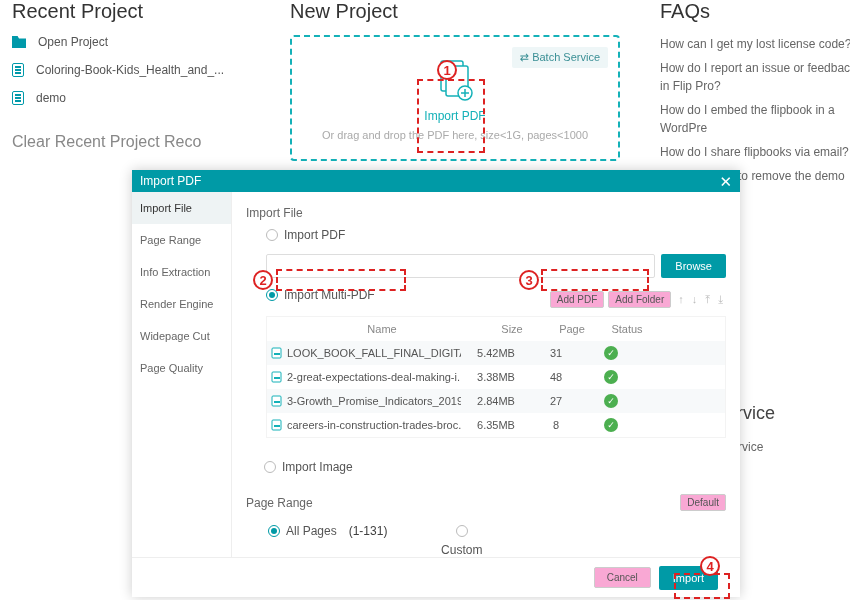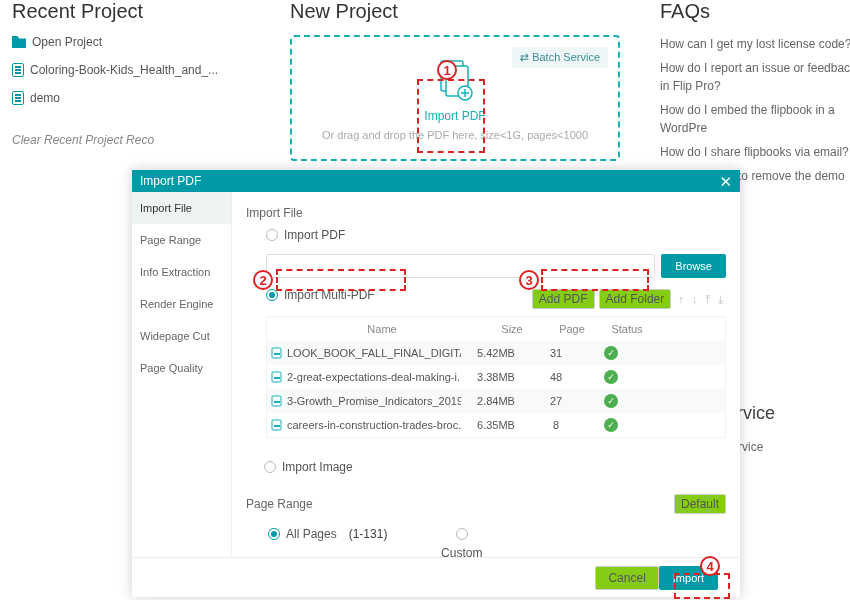--- a/index.html
+++ b/index.html
@@ -4,22 +4,22 @@
 <style>
   * { margin:0; padding:0; box-sizing:border-box; font-family:"Segoe UI",Arial,sans-serif; }
   body { width:850px; height:600px; overflow:hidden; background:#fff; color:#333; position:relative; }
 
   
   .bg-col { position:absolute; top:0; }
   .bg-recent { left:12px; width:260px; }
   .bg-new    { left:290px; width:330px; }
   .bg-faqs   { left:660px; width:200px; }
   .bg-h { font-size:20px; color:#333; font-weight:400; margin-bottom:12px; }
-  .recent-item { display:flex; align-items:center; gap:6px; font-size:12px; color:#555; margin-bottom:14px; cursor:pointer; }
-  .recent-clear { font-size:12px; color:#888; margin-top:28px;font-style:italic; }
+  .recent-item { display:flex; align-items:center; gap:12px; font-size:12px; color:#555; margin-bottom:14px; cursor:pointer; }
+  .recent-clear { font-size:16px; color:#888; margin-top:28px; }
   .folder-icon { width:14px; height:12px; background:#0099aa; clip-path:polygon(0 0,40% 0,50% 20%,100% 20%,100% 100%,0 100%); }
   .doc-icon { width:12px; height:14px; border:1px solid #0099aa; border-radius:2px; position:relative; }
   .doc-icon::after{content:"";position:absolute;left:2px;right:2px;top:2px;height:2px;background:#0099aa;box-shadow:0 3px 0 #0099aa,0 6px 0 #0099aa;}
   .drop-zone { border:2px dashed #14b1b8; border-radius:4px; padding:22px 10px 18px; text-align:center; position:relative; }
   .batch-btn { position:absolute; top:10px; right:10px; background:#eef6f7; color:#3a8f95; font-size:11px; padding:4px 8px; border:none; border-radius:2px; cursor:pointer; }
   .import-pdf-icon { width:40px; height:44px; margin:0 auto 6px; position:relative; }
   .import-pdf-icon svg { display:block; }
   .drop-label { color:#14b1b8; font-size:12px; margin-bottom:6px; }
   .drop-hint { color:#aaa; font-size:11px; }
   .faq-item { font-size:12px; color:#666; line-height:1.5; margin-bottom:6px; cursor:pointer; }
@@ -41,39 +41,39 @@
   .modal-main { flex:1; padding:14px 14px 0; font-size:12px; color:#555; overflow:hidden; position:relative; }
   .sect-h { color:#666; margin-bottom:8px; }
   .radio { display:inline-flex; align-items:center; gap:6px; margin-bottom:8px; }
   .radio .dot { width:12px; height:12px; border:1px solid #bbb; border-radius:50%; display:inline-block; position:relative; }
   .radio.sel .dot { border-color:#009aa6; }
   .radio.sel .dot::after { content:""; position:absolute; inset:2px; border-radius:50%; background:#009aa6; }
   .input-row { display:flex; gap:6px; margin:4px 0 10px 20px; }
   .txt-input { flex:1; height:24px; border:1px solid #ddd; border-radius:2px; }
   .browse-btn { background:#009aa6; color:#fff; border:none; height:24px; padding:0 14px; font-size:11px; border-radius:2px; cursor:pointer; }
   .multi-row { display:flex; align-items:center; justify-content:space-between; margin-top:4px; }
-  .btn-outline { border:1px solid #ccc; background:#84cc16; font-size:12px; padding:2px 6px; cursor:pointer; color:#555; border-radius:2px; }
+  .btn-outline { border:1px solid #ccc; background:#f9a8d4; font-size:10px; padding:2px 6px; cursor:pointer; color:#555; border-radius:2px; }
   .arrow-btns { display:flex; gap:2px; margin-left:4px; }
   .arrow-btns span { color:#bbb; font-size:11px; padding:0 3px; cursor:pointer; }
   .tbl { margin:6px 0 10px 20px; border:1px solid #f3f3f3; }
   .tbl-head, .tbl-row { display:grid; grid-template-columns:190px 70px 50px 60px; align-items:center; height:24px; font-size:11px;text-align:center; }
   .tbl-head { color:#888; padding-left:20px; }
   .tbl-row { padding-left:4px; }
   .tbl-row:nth-child(odd){ background:#f7f9fa; }
   .fname { display:flex; align-items:center; gap:4px; white-space:nowrap; overflow:hidden; text-overflow:ellipsis; }
   .pdf-icon { width:12px; height:12px; display:inline-block; position:relative; }
   .pdf-icon svg{display:block;}
   .status-ok { width:14px; height:14px; border-radius:50%; background:#4caf50; display:inline-flex; align-items:center; justify-content:center; color:#fff; font-size:9px; }
 
   .radio.import-image { margin:12px 0 14px 18px; }
   .pr-head { display:flex; justify-content:space-between; align-items:center; margin-top:6px; }
   .pr-sub { margin:8px 0 4px 22px; }
   .custom-in { width:130px; height:20px; border:1px solid #ddd; margin:0 6px; }
   .example { color:#bbb; font-size:11px; }
-  .modal-footer { height:40px; background:#fff; border-top:1px solid #eee; display:flex; justify-content:flex-end; align-items:center; padding-right:22px; }
+  .modal-footer { height:40px; background:#fff; border-top:1px solid #eee; display:flex; justify-content:flex-end; align-items:center; gap:8px; padding-right:22px; }
   .import-btn { background:#009aa6; color:#fff; border:none; height:24px; padding:0 14px; font-size:11px; border-radius:2px; cursor:pointer; }
 </style>
 </head>
 <body>
 
 <div class="bg-col bg-recent">
   <div class="bg-h">Recent Project</div>
   <div class="recent-item">
     <span class="folder-icon"></span>
     <span>Open Project</span>

